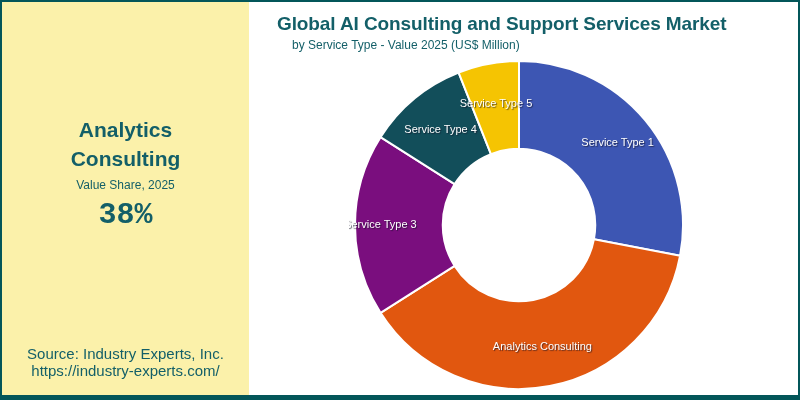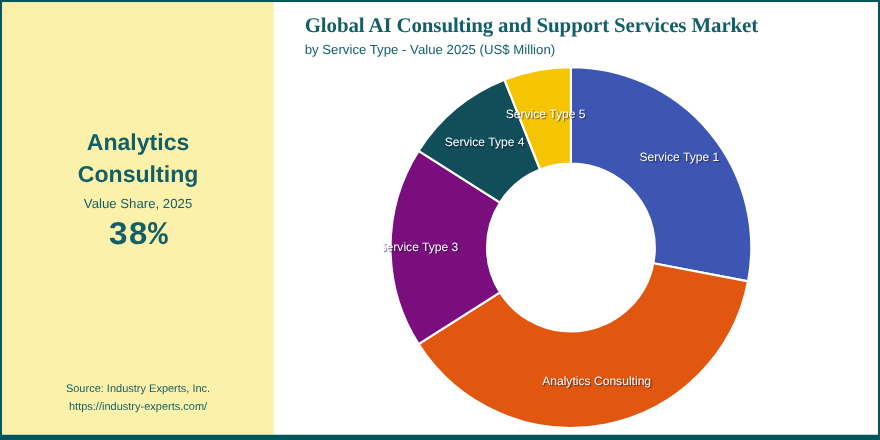--- a/index.html
+++ b/index.html
@@ -31,34 +31,34 @@
   }
   .headline{
     font-size:21px;font-weight:bold;line-height:29px;
     width:175px;margin:0 auto;
   }
   .share-label{font-size:12px;margin-top:5px;}
   .share-pct{font-size:30px;font-weight:bold;margin-top:6px;font-family:Liberation Mono, monospace;}
   .source{
     position:absolute;bottom:16px;left:0;right:0;
     text-align:center;color:var(--c-teal-text);
-    font-size:10px;line-height:17px;
+    font-size:15px;line-height:17px;
   }
   .source-url{cursor:pointer;}
   
   .chart-area{
     position:absolute;left:247px;top:0;right:0;bottom:0;background:var(--c-white);
   }
   .chart-title{
     position:absolute;left:28px;top:11px;
     font-size:19px;font-weight:bold;color:var(--c-teal-text);
-    letter-spacing:-0.1px;white-space:nowrap;font-family:Liberation Serif, serif;
+    letter-spacing:-0.1px;white-space:nowrap;
   }
   .chart-subtitle{
-    position:absolute;left:28px;top:36px;
+    position:absolute;left:43px;top:36px;
     font-size:12px;color:var(--c-teal-text);white-space:nowrap;
   }
   #donut{
     position:absolute;left:100px;top:53px;
   }
   .slice-label{
     font-family:"Liberation Sans", sans-serif;
     font-size:11px;fill:#ffffff;
     text-shadow:1px 1px 1px rgba(20,20,40,0.65);
   }

